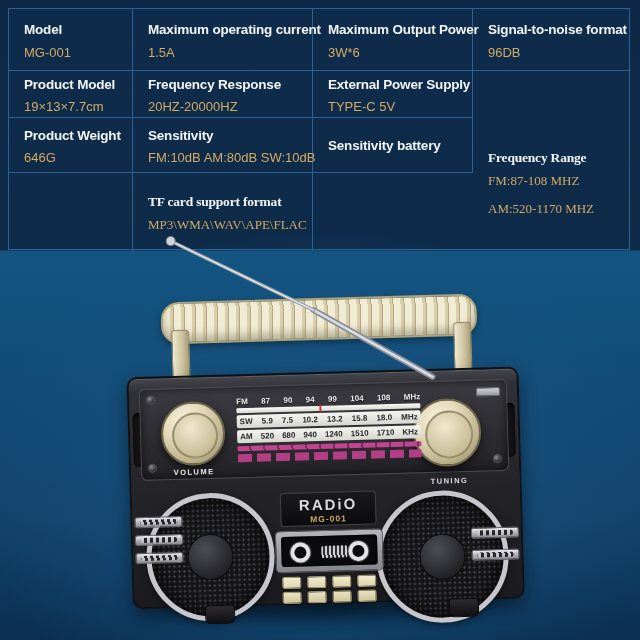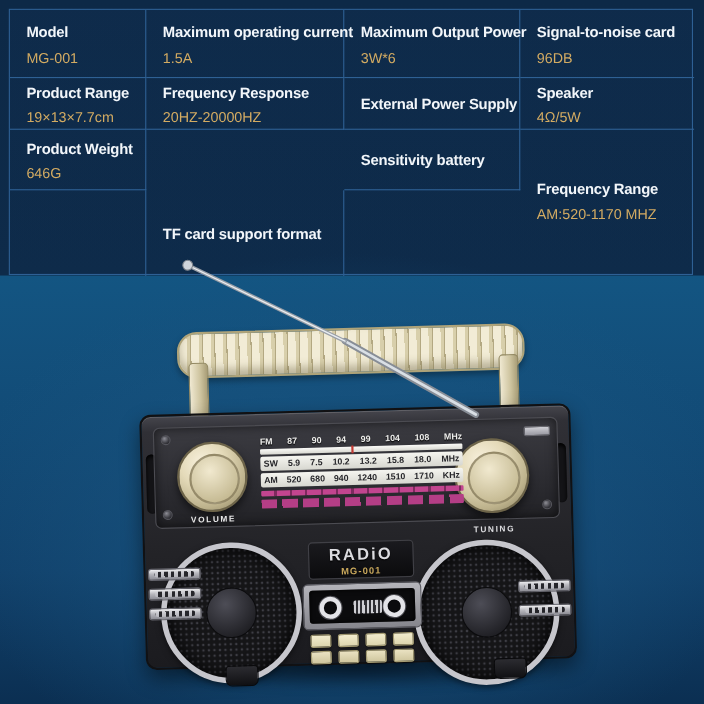--- a/index.html
+++ b/index.html
@@ -11,21 +11,21 @@
       radial-gradient(ellipse 360px 250px at 320px 480px, rgba(34,100,150,.85) 0%, rgba(25,84,128,.55) 45%, rgba(16,60,98,0) 100%),
       linear-gradient(#0d2947 0px, #0e2b4a 250px, #135582 251px, #11416b 520px, #0b2f52 640px);
   }
 
   
   .spec-table { position:absolute; left:8px; top:8px; width:622px; height:242px;
     display:grid; grid-template-columns:124px 180px 160px 158px; grid-template-rows:62px 47px 55px 78px;
     border:1px solid #2e6094; background:linear-gradient(#1230544d, #0f2c4e00); }
   .cell { border-right:1px solid #2e6094; border-bottom:1px solid #2e6094;
     padding:8px 10px 6px 15px; display:flex; flex-direction:column; justify-content:center; }
-  .cell.no-r { border-right:none; } .cell.no-b { border-bottom:none; }
+  .cell.no-r { border-right:none; } .cell.no-b { border-bottom:none;font-family:Liberation Serif, serif; }
   .c1r1{grid-area:1/1} .c2r1{grid-area:1/2} .c3r1{grid-area:1/3} .c4r1{grid-area:1/4}
   .c1r2{grid-area:2/1} .c2r2{grid-area:2/2} .c3r2{grid-area:2/3} .c4r2{grid-area:2/4}
   .c1r3{grid-area:3/1} .c2r3{grid-area:3/2} .c3r3{grid-area:3/3}
   .c1r4{grid-area:4/1} .c2r4{grid-area:4/2} .c3r4{grid-area:4/3}
   .c4r34{grid-column:4; grid-row:3/5}
   .cell-label { font-weight:bold; font-size:13.5px; color:#f2f6fa; letter-spacing:-0.2px; white-space:nowrap; line-height:1.35; }
   .cell.wrap .cell-label { white-space:normal; }
   .cell-value { font-size:13px; color:#d3ab62; white-space:nowrap; margin-top:5px; }
   .freq-line { font-size:13px; color:#d3ab62; line-height:2.1; white-space:nowrap; }
 
@@ -141,55 +141,58 @@
     </div>
     <div class="cell c2r1">
       <div class="cell-label">Maximum operating current</div>
       <div class="cell-value">1.5A</div>
     </div>
     <div class="cell c3r1">
       <div class="cell-label">Maximum Output Power</div>
       <div class="cell-value">3W*6</div>
     </div>
     <div class="cell c4r1 no-r">
-      <div class="cell-label">Signal-to-noise card</div>
+      <div class="cell-label">Signal-to-noise format</div>
       <div class="cell-value">96DB</div>
     </div>
 
     <div class="cell c1r2">
-      <div class="cell-label">Product Range</div>
+      <div class="cell-label">Product Model</div>
       <div class="cell-value">19×13×7.7cm</div>
     </div>
     <div class="cell c2r2">
       <div class="cell-label">Frequency Response</div>
       <div class="cell-value">20HZ-20000HZ</div>
     </div>
     <div class="cell c3r2">
       <div class="cell-label">External Power Supply</div>
-    </div>
-    <div class="cell c4r2 no-r">
-      <div class="cell-label">Speaker</div>
-      <div class="cell-value">4Ω/5W</div>
+      <div class="cell-value">TYPE-C 5V</div>
     </div>
 
     <div class="cell c1r3">
       <div class="cell-label">Product Weight</div>
       <div class="cell-value">646G</div>
     </div>
+    <div class="cell c2r3">
+      <div class="cell-label">Sensitivity</div>
+      <div class="cell-value">FM:10dB AM:80dB SW:10dB</div>
+    </div>
     <div class="cell c3r3">
       <div class="cell-label">Sensitivity battery</div>
     </div>
     <div class="cell c4r34 no-r no-b">
       <div class="cell-label">Frequency Range</div>
+      <div class="freq-line">FM:87-108 MHZ</div>
       <div class="freq-line">AM:520-1170 MHZ</div>
     </div>
 
     <div class="cell c1r4 no-b"></div>
     <div class="cell c2r4 no-b">
       <div class="cell-label">TF card support format</div>
+      <div class="cell-value">MP3\WMA\WAV\APE\FLAC</div>
     </div>
   </div>
 
   <div class="shadow"></div>
 
   <div class="radio">
 
     <div class="handle-bar"></div>
     <div class="post post-left"></div>
     <div class="post post-right"></div>

